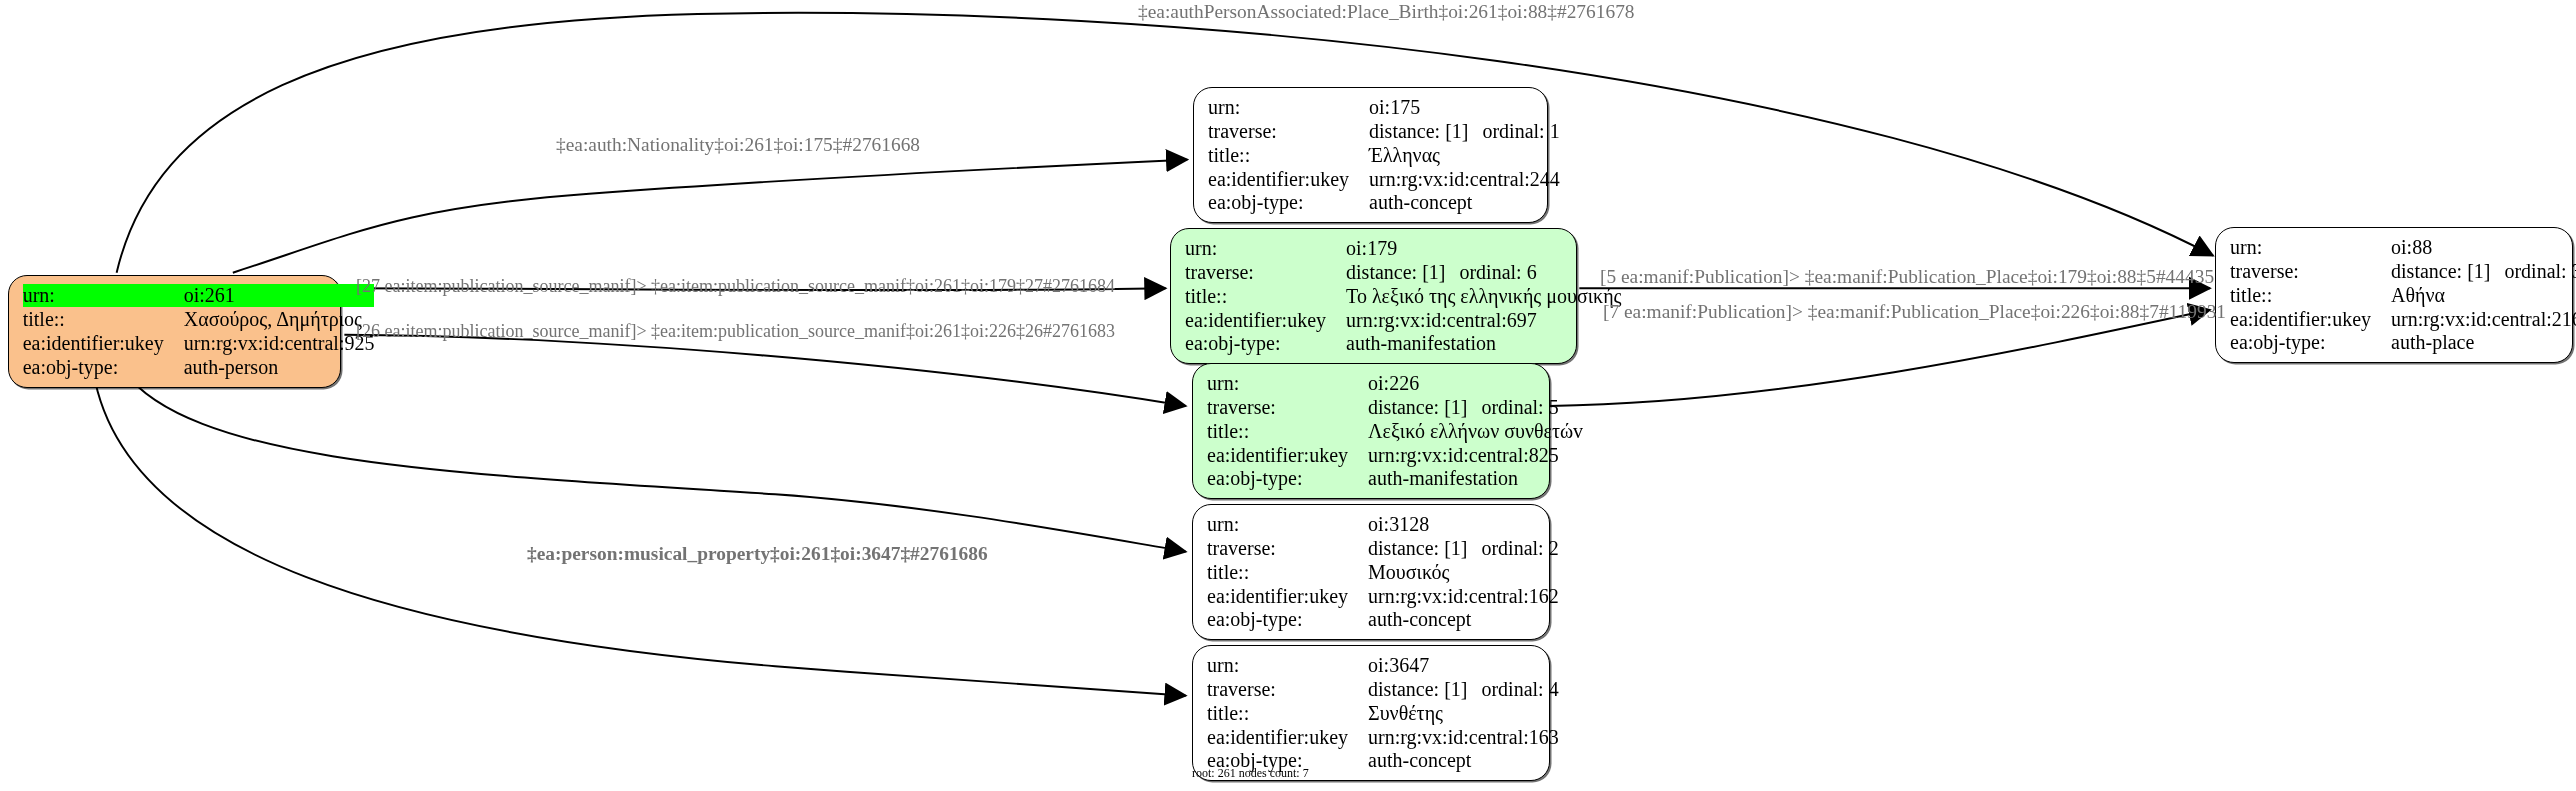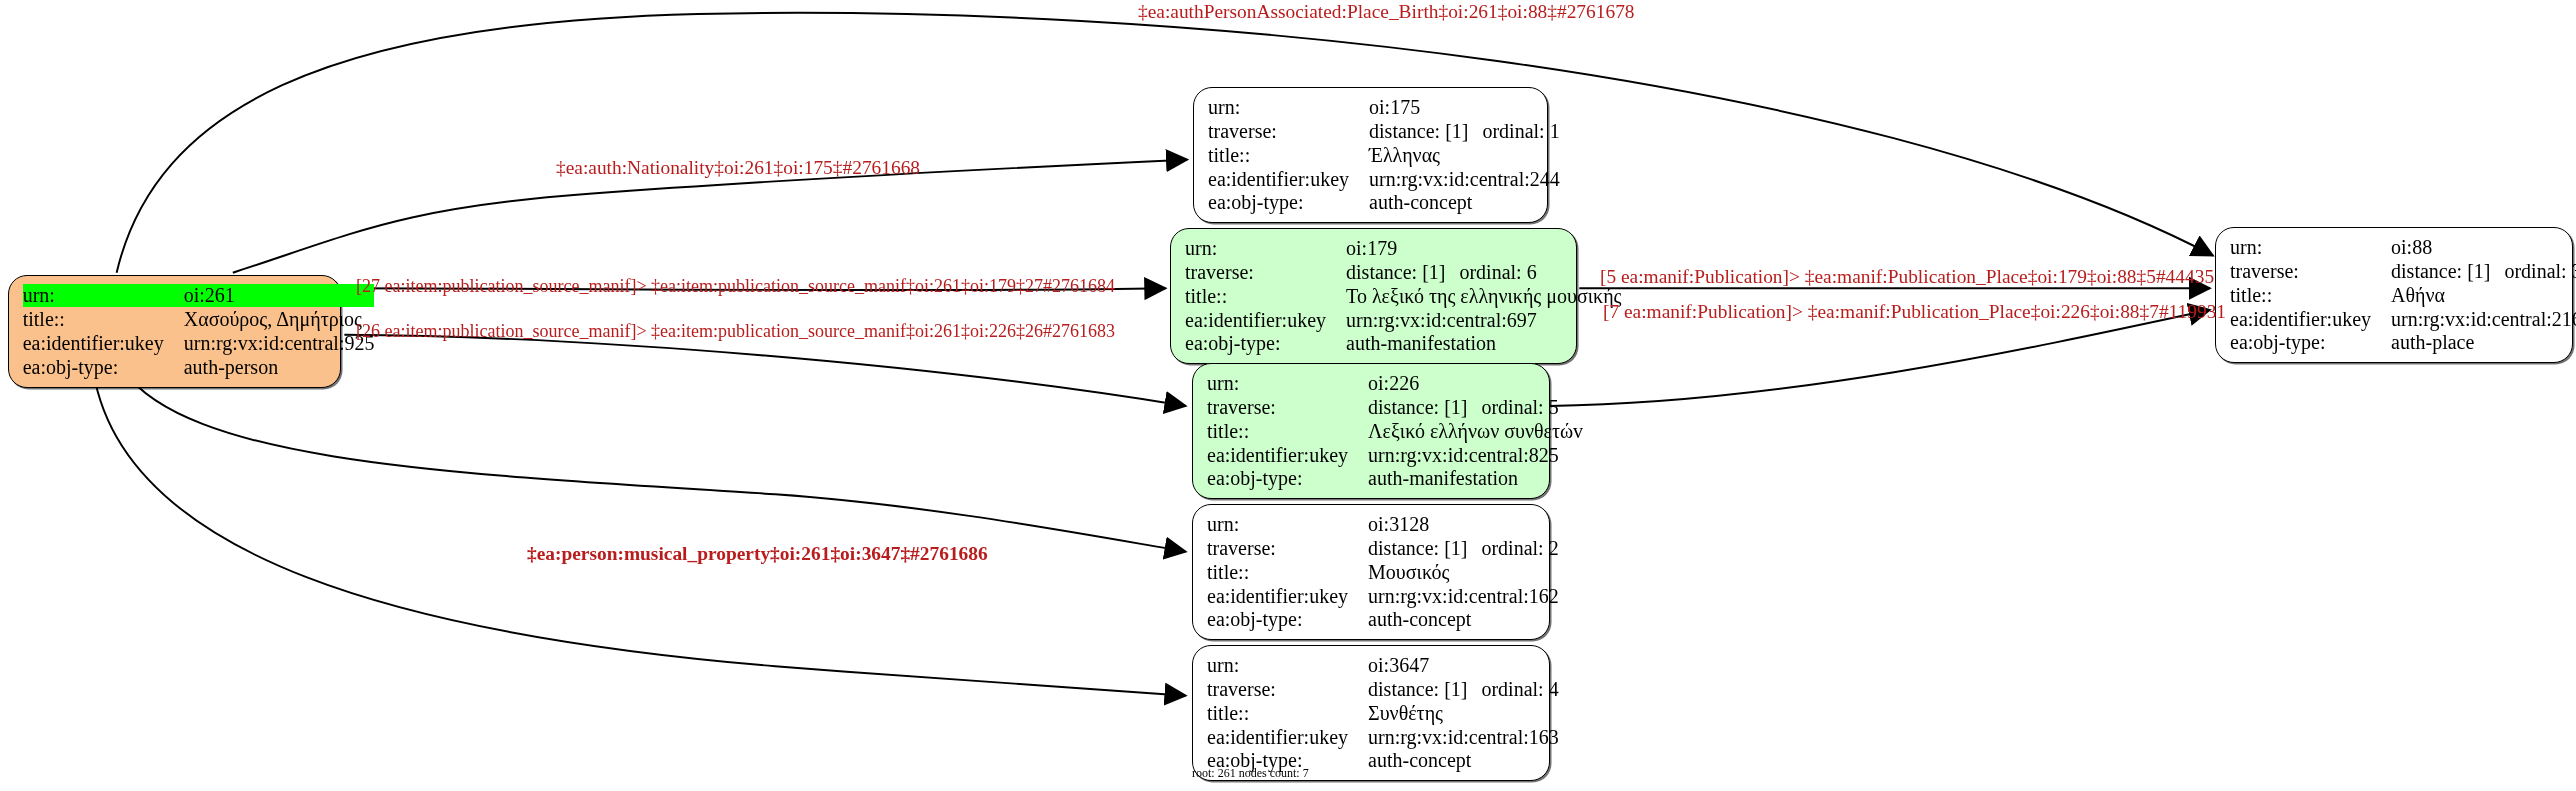--- a/index.html
+++ b/index.html
@@ -52,21 +52,21 @@
   .node-table td.v { }
   .node-table tr.hl td {
     background: #00ff00;
   }
   .node-table td.v .ord {
     padding-left: 14px;
   }
   .edge-label {
     position: absolute;
     font-size: 19.4px;
-    color: #b91c1c;
+    color: #737373;
     white-space: nowrap;
     line-height: 1;
   }
   .edge-label.small { font-size: 18px; }
   .footer-label {
     position: absolute;
     font-size: 12px;
     color: #000000;
     white-space: nowrap;
   }
@@ -280,21 +280,21 @@
       <tr>
         <td class="k">ea:obj-type:</td>
         <td class="v">auth-place</td>
       </tr>
     </tbody>
       </table>
   </div>
 
   <div class="edge-label" style="left:1138px; top:2.3px;">‡ea:authPersonAssociated:Place_Birth‡oi:261‡oi:88‡#2761678</div>
 
-  <div class="edge-label" style="left:556px; top:158px;">‡ea:auth:Nationality‡oi:261‡oi:175‡#2761668</div>
+  <div class="edge-label" style="left:556px; top:135px;">‡ea:auth:Nationality‡oi:261‡oi:175‡#2761668</div>
 
   <div class="edge-label small" style="left:356px; top:277px;text-align:center;">[27 ea:item:publication_source_manif]&gt; ‡ea:item:publication_source_manif‡oi:261‡oi:179‡27#2761684</div>
 
   <div class="edge-label small" style="left:356px; top:322px;">[26 ea:item:publication_source_manif]&gt; ‡ea:item:publication_source_manif‡oi:261‡oi:226‡26#2761683</div>
 
 
   <div class="edge-label" style="left:527px; top:544px;font-weight:bold;">‡ea:person:musical_property‡oi:261‡oi:3647‡#2761686</div>
 
   <div class="edge-label" style="left:1564px; top:267px;margin-left:36px;">[5 ea:manif:Publication]&gt; ‡ea:manif:Publication_Place‡oi:179‡oi:88‡5#44435</div>
 

